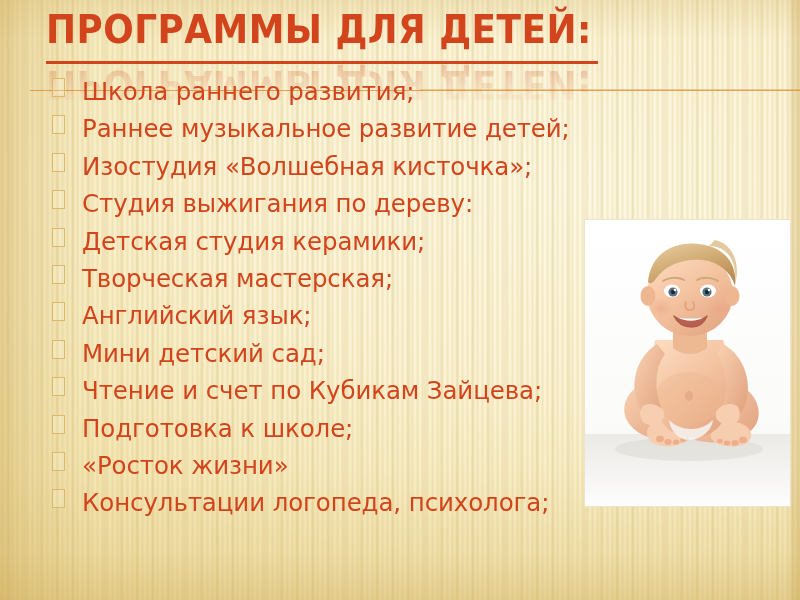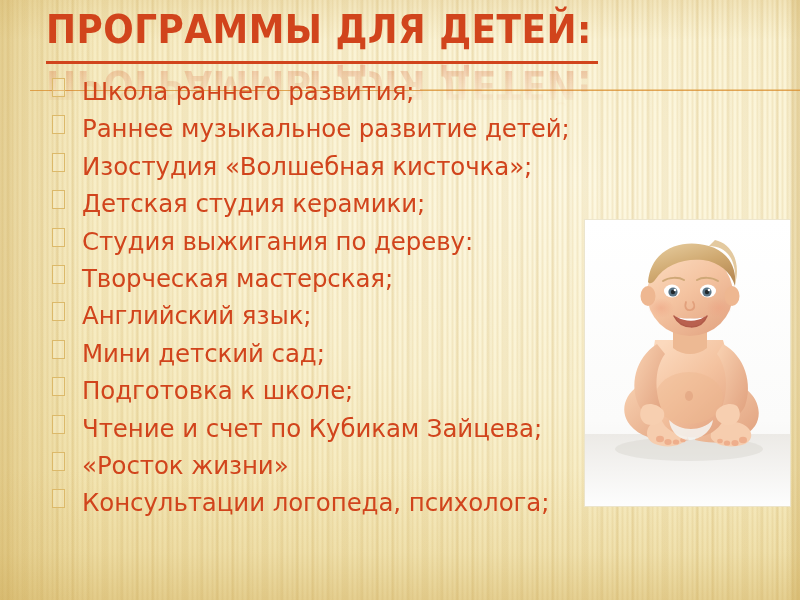--- a/index.html
+++ b/index.html
@@ -319,48 +319,48 @@
     <li class="bullet-item">
       <span class="bullet-marker"></span>
       <span class="bullet-label">Раннее музыкальное развитие детей;</span>
     </li>
     <li class="bullet-item">
       <span class="bullet-marker"></span>
       <span class="bullet-label">Изостудия «Волшебная кисточка»;</span>
     </li>
     <li class="bullet-item">
       <span class="bullet-marker"></span>
+      <span class="bullet-label">Студия выжигания по дереву:</span>
+    </li>
+    <li class="bullet-item">
+      <span class="bullet-marker"></span>
       <span class="bullet-label">Детская студия керамики;</span>
     </li>
     <li class="bullet-item">
       <span class="bullet-marker"></span>
-      <span class="bullet-label">Студия выжигания по дереву:</span>
-    </li>
-    <li class="bullet-item">
-      <span class="bullet-marker"></span>
       <span class="bullet-label">Творческая мастерская;</span>
     </li>
     <li class="bullet-item">
       <span class="bullet-marker"></span>
       <span class="bullet-label">Английский язык;</span>
     </li>
     <li class="bullet-item">
       <span class="bullet-marker"></span>
       <span class="bullet-label">Мини детский сад;</span>
     </li>
     <li class="bullet-item">
       <span class="bullet-marker"></span>
+      <span class="bullet-label">Чтение и счет по Кубикам Зайцева;</span>
+    </li>
+    <li class="bullet-item">
+      <span class="bullet-marker"></span>
       <span class="bullet-label">Подготовка к школе;</span>
     </li>
     <li class="bullet-item">
       <span class="bullet-marker"></span>
-      <span class="bullet-label">Чтение и счет по Кубикам Зайцева;</span>
-    </li>
-    <li class="bullet-item">
-      <span class="bullet-marker"></span>
       <span class="bullet-label">«Росток жизни»</span>
     </li>
     <li class="bullet-item">
       <span class="bullet-marker"></span>
       <span class="bullet-label">Консультации логопеда, психолога;</span>
     </li>
   </ul>
 
 </div>
 

